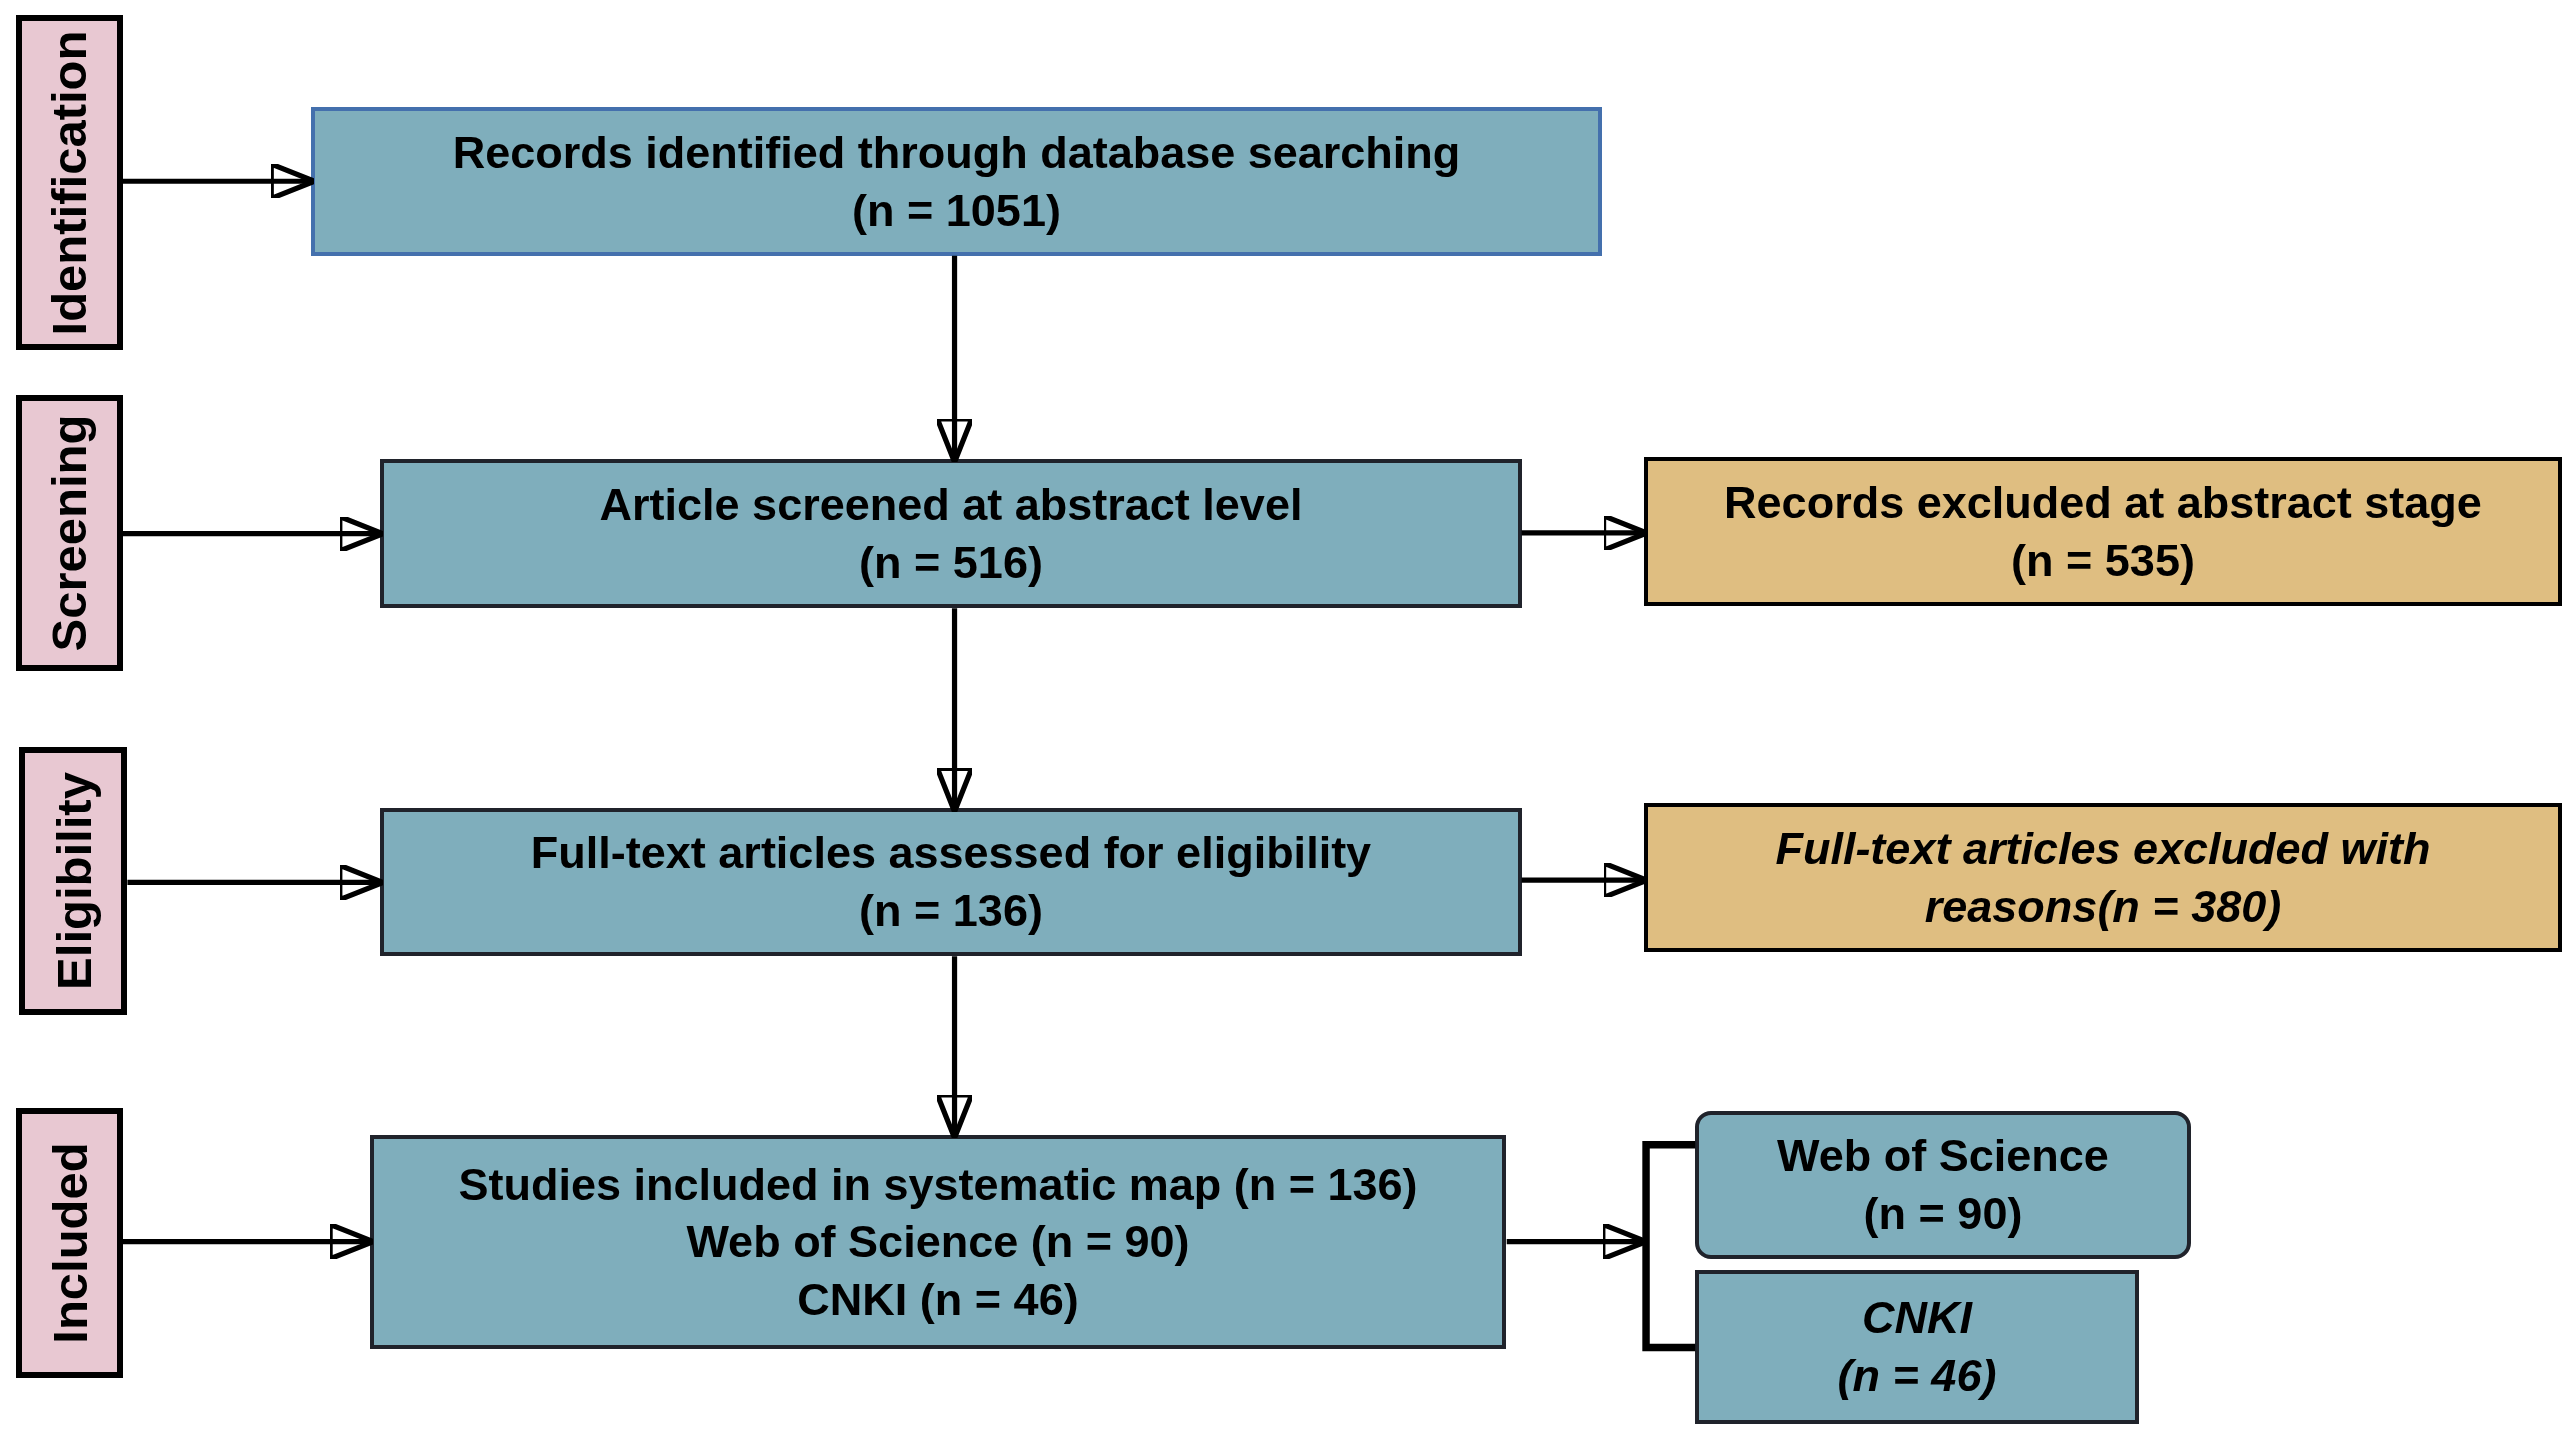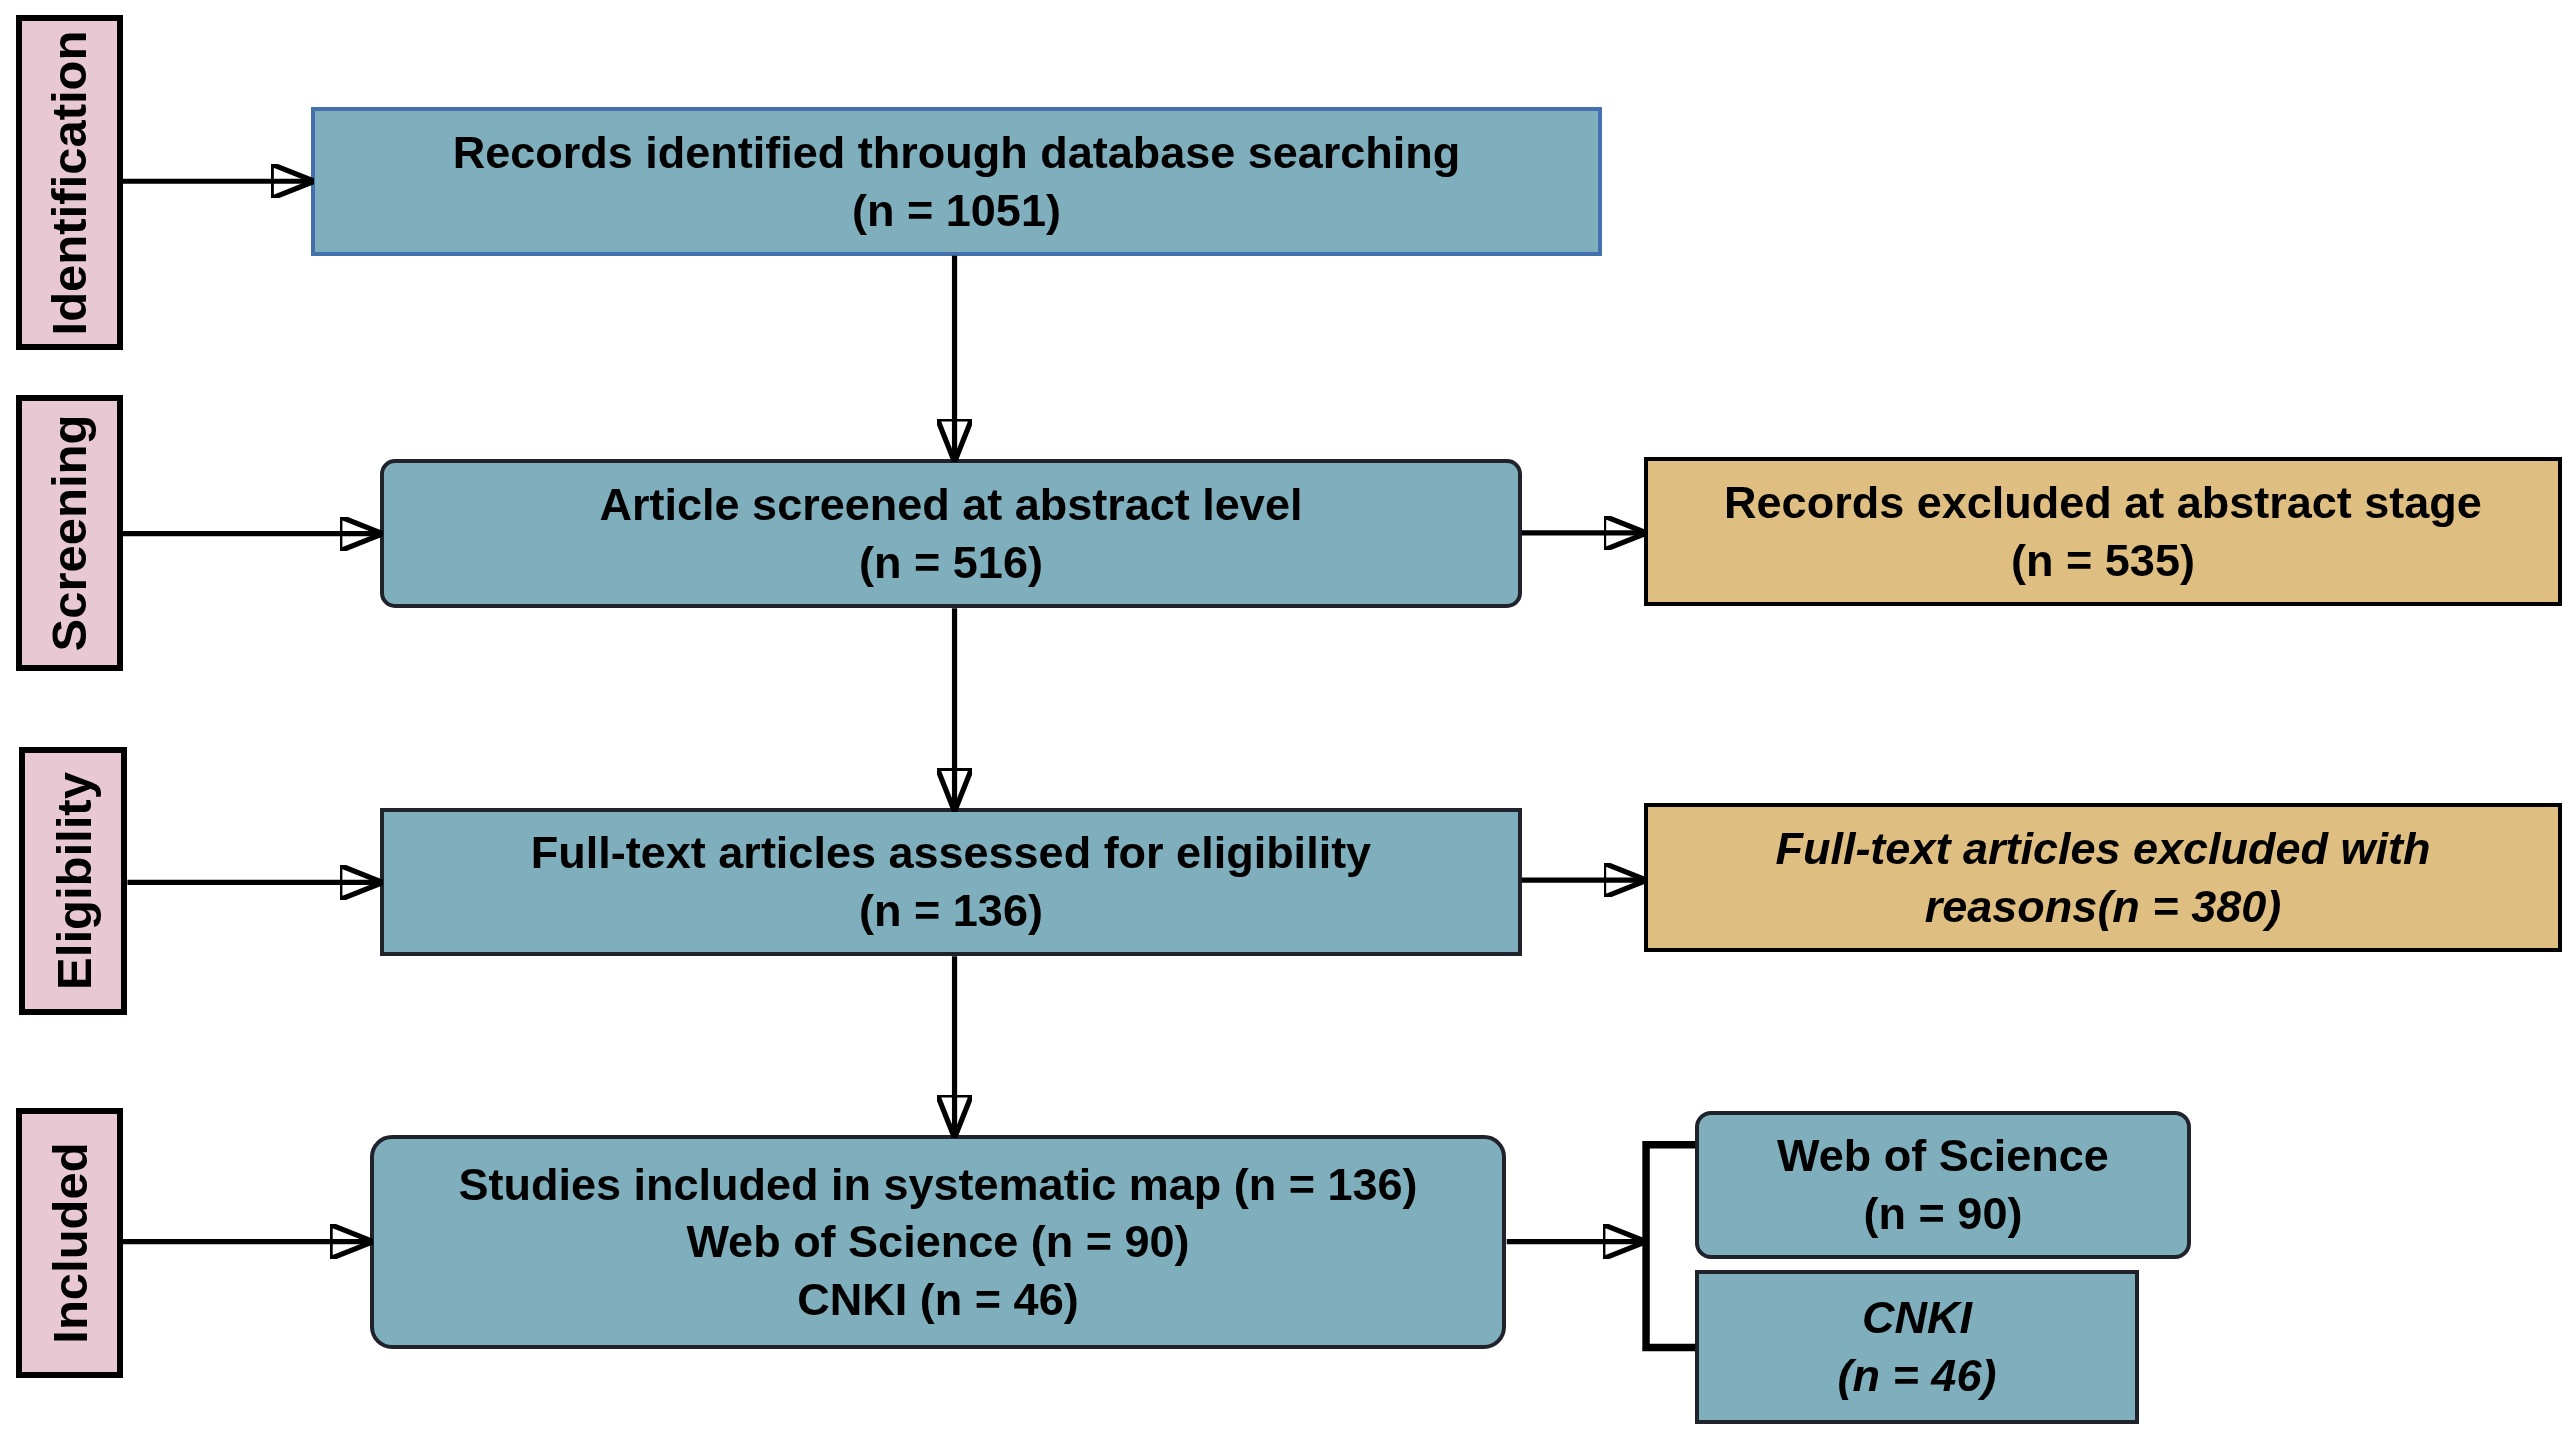--- a/index.html
+++ b/index.html
@@ -41,25 +41,25 @@
     transform:rotate(-90deg);
     white-space:nowrap;
   }
   
   #lbl-identification{left:16.4px;top:15px;width:107px;height:335px;}
   #lbl-screening{left:16.4px;top:395px;width:107px;height:276px;}
   #lbl-eligibility{left:19.4px;top:747px;width:108px;height:268px;}
   #lbl-included{left:16.4px;top:1108px;width:107px;height:270px;}
 
   #box-records{left:311px;top:107px;width:1291px;height:149px;}
-  #box-screened{left:380px;top:459px;width:1142px;height:149px;border-radius:15px;}
+  #box-screened{left:380px;top:459px;width:1142px;height:149px;}
   #box-excl-abstract{left:1644px;top:457px;width:918px;height:149px;text-align:right;}
   #box-fulltext{left:380px;top:808px;width:1142px;height:148px;}
   #box-excl-fulltext{left:1644px;top:803px;width:918px;height:149px;font-style:italic;}
-  #box-included-studies{left:370px;top:1135px;width:1136px;height:214px;border-radius:22px;}
+  #box-included-studies{left:370px;top:1135px;width:1136px;height:214px;}
   #box-wos{left:1695px;top:1111px;width:496px;height:148px;border-radius:16px;}
   #box-cnki{left:1695px;top:1270px;width:444px;height:154px;font-style:italic;}
 
   #arrow-layer{position:absolute;left:0;top:0;width:2576px;height:1443px;pointer-events:none;}
   #arrow-layer line, #arrow-layer path{stroke:var(--arrow-color,#000);stroke-width:7;fill:none;}
   #arrow-layer path.bracket{stroke-width:10;}
 </style>
 </head>
 <body>
 

